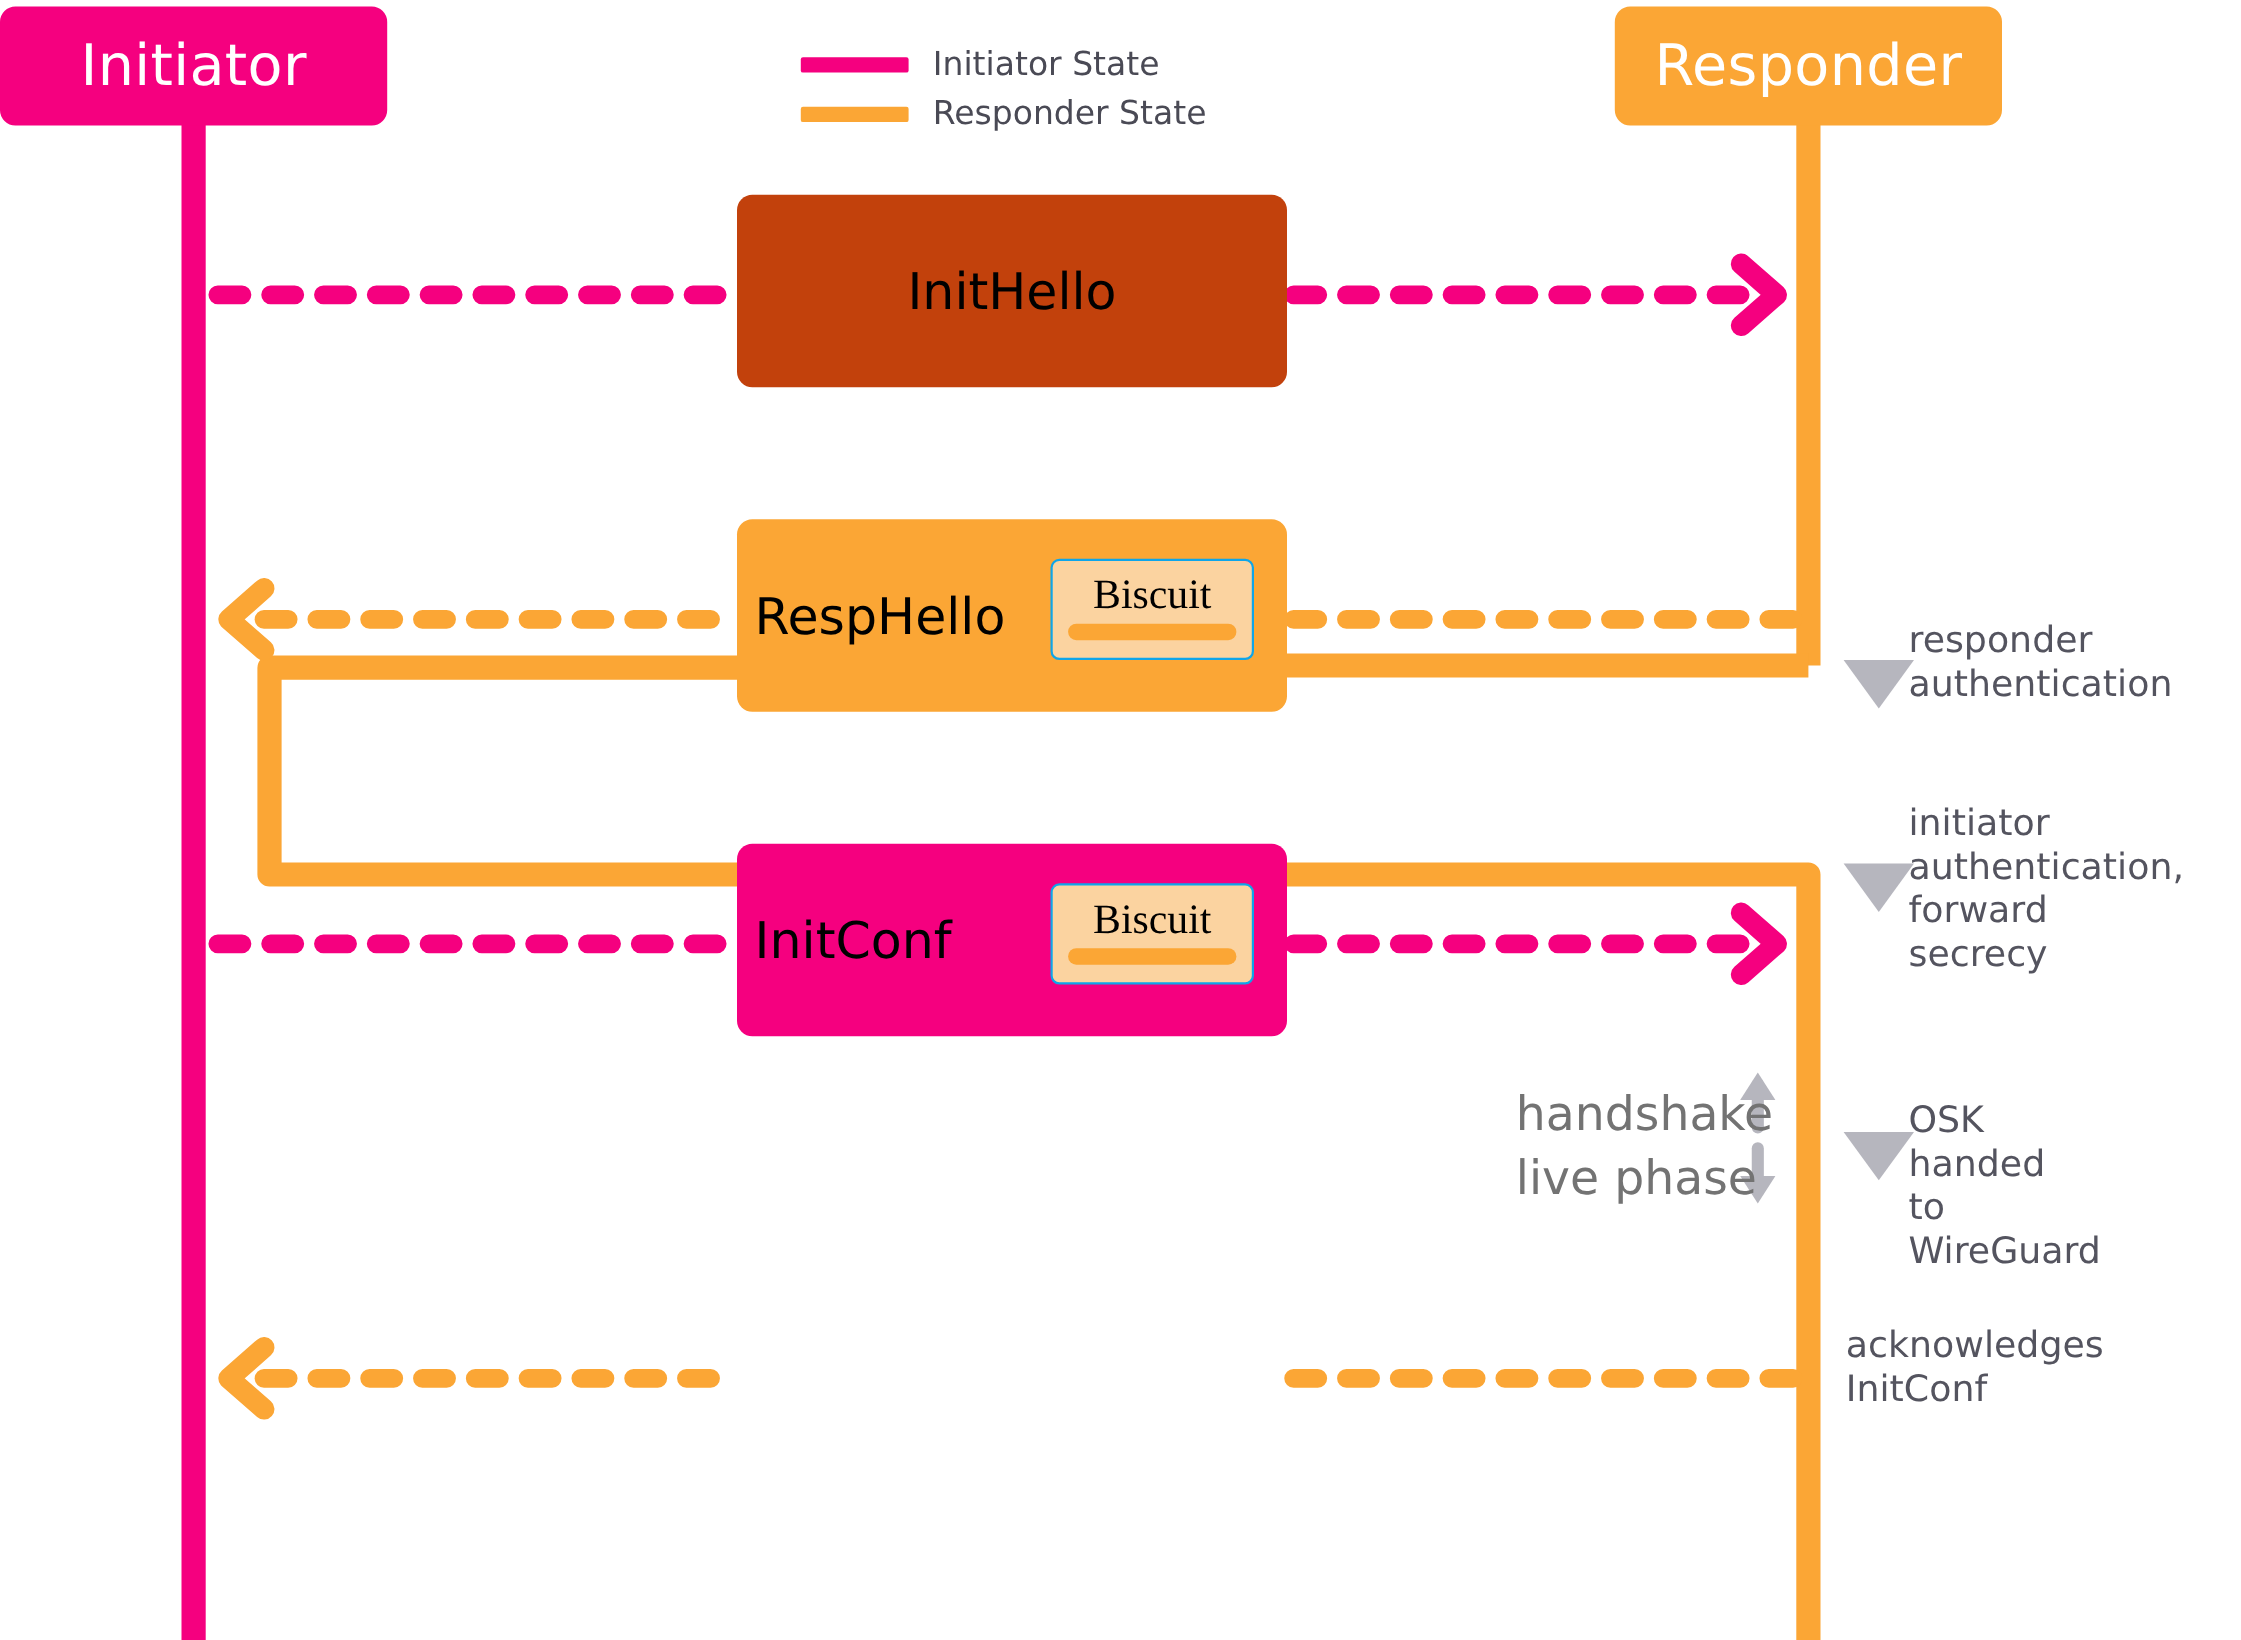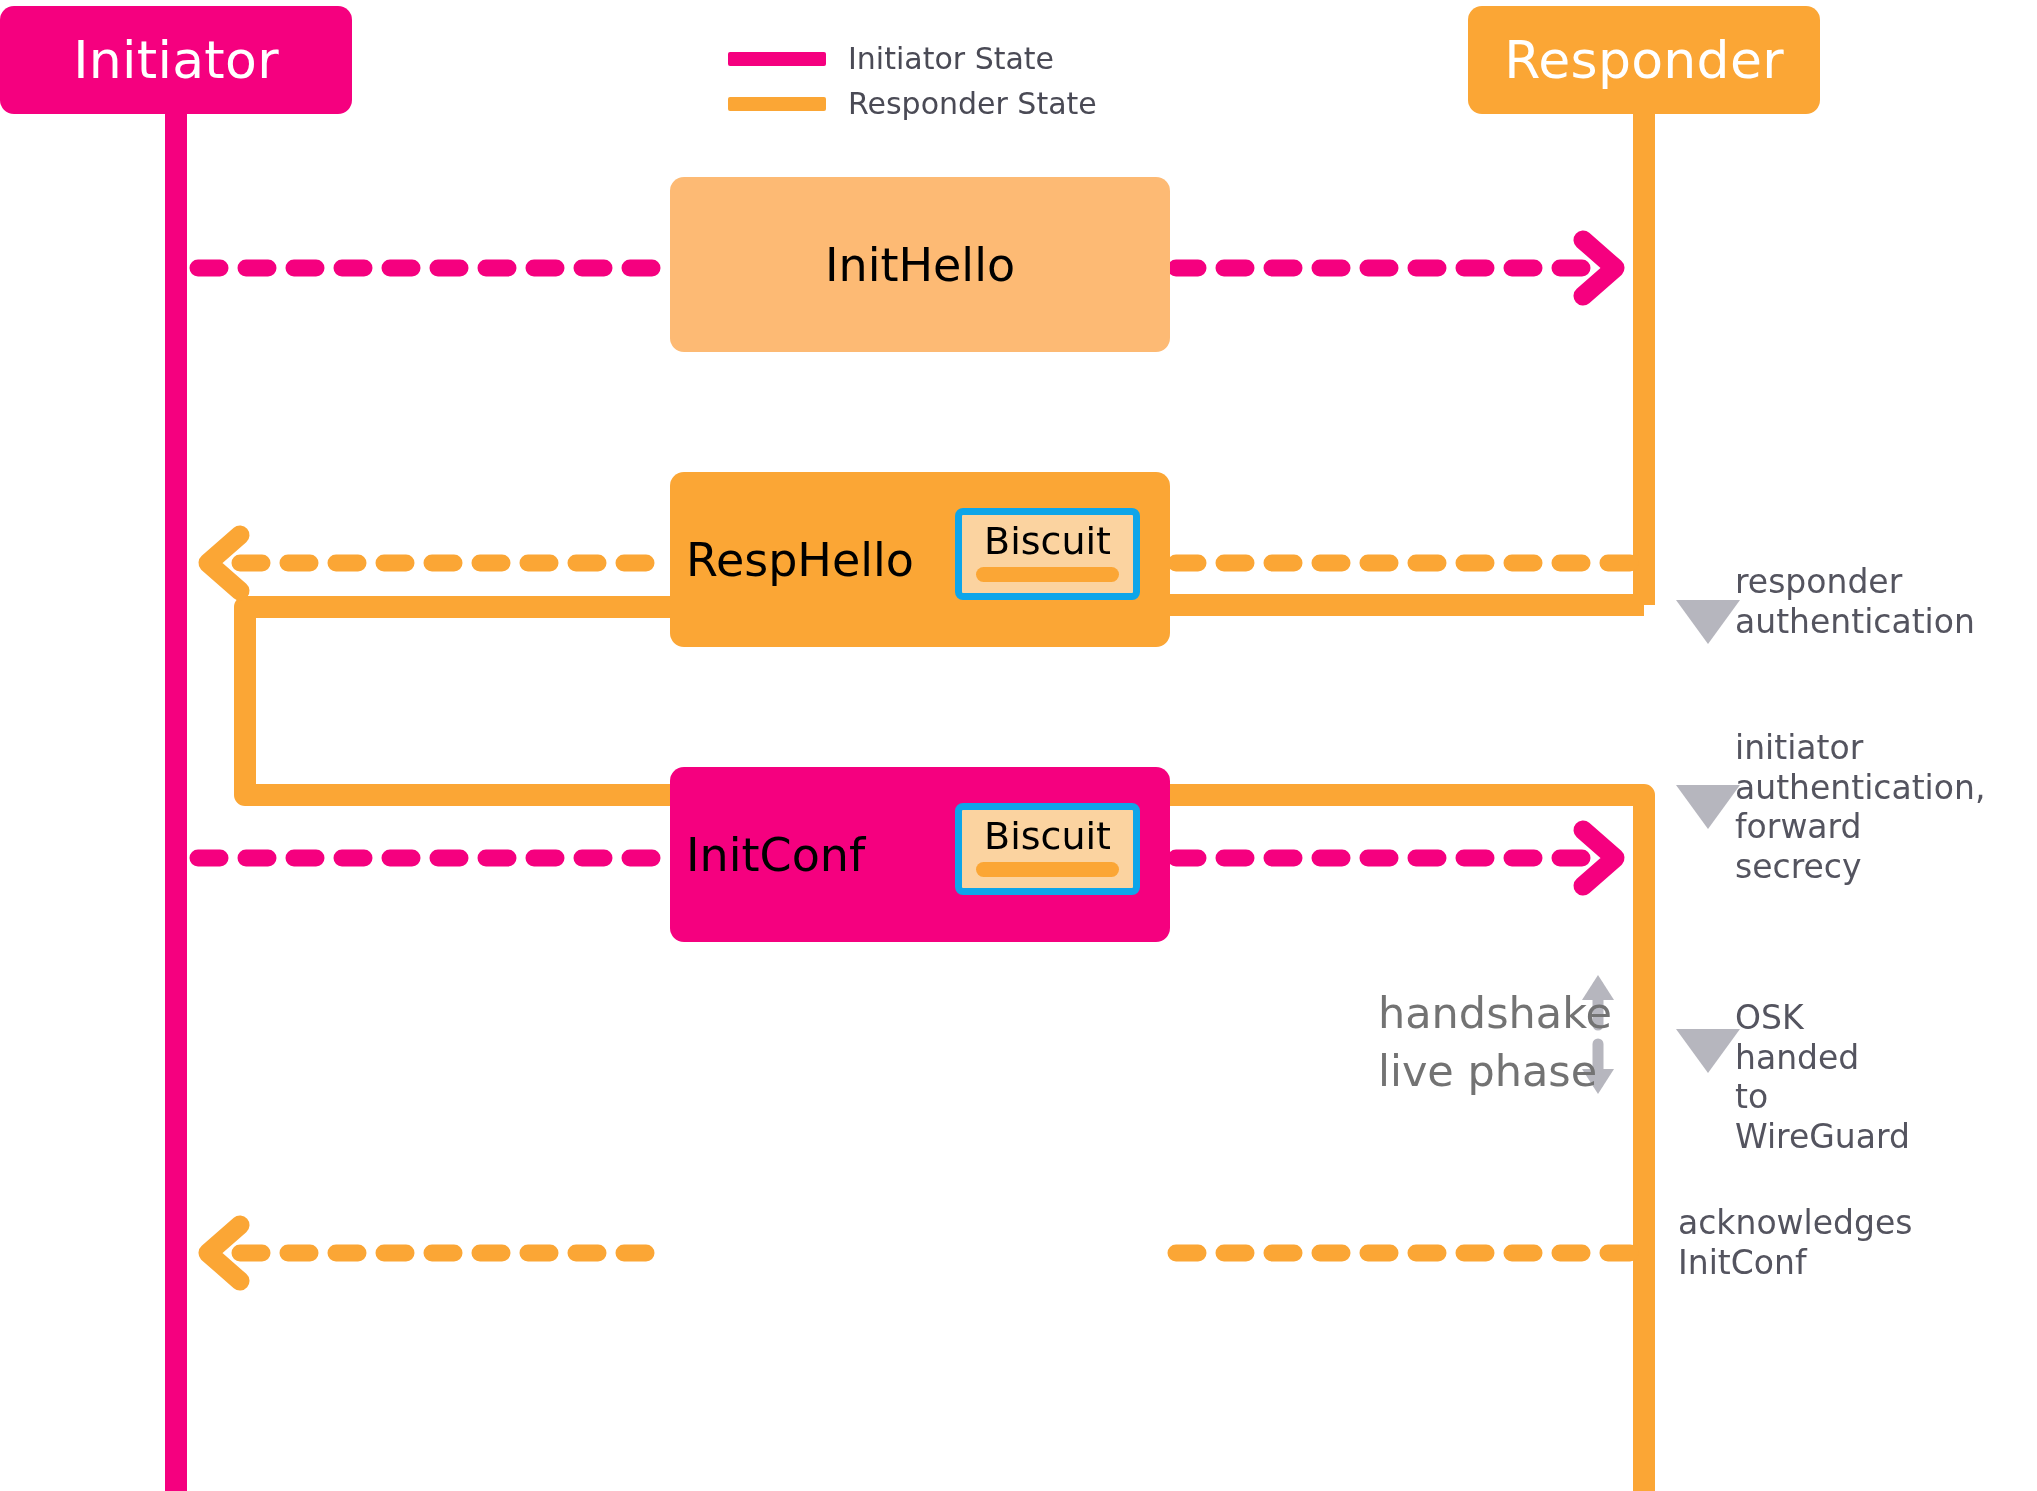--- a/index.html
+++ b/index.html
@@ -35,35 +35,36 @@
     font-size:46px;
   }
   .message-label{
     white-space:nowrap;
   }
   .msg-centered{justify-content:center;}
   .msg-centered .message-label{text-align:center;}
 
   .msg-with-biscuit{justify-content:flex-start;padding-left:16px;}
 
-  #msg-inithello{left:670px;top:177px;width:500px;height:175px;background:#fdba74;}
+  #msg-inithello{left:670px;top:177px;width:500px;height:175px;background:#c2410c;}
   #msg-resphello{left:670px;top:472px;width:500px;height:175px;background:#FBA635;}
   #msg-initconf {left:670px;top:767px;width:500px;height:175px;background:#F5007F;}
   #msg-emptydata{left:670px;top:1162px;width:500px;height:175px;background:#FBA635;}
 
   
   .biscuit{
     position:absolute;
     background:#FBD3A0;
-    border:7px solid #0ea5e9;
+    border:2px solid #0ea5e9;
     border-radius:8px;
     box-sizing:border-box;
     display:flex;flex-direction:column;
     align-items:center;justify-content:center;
     padding:6px 14px 10px 14px;
+    font-family:Liberation Serif, serif;
   }
   #biscuit-resphello{left:955px;top:508px;width:185px;height:92px;}
   #biscuit-initconf {left:955px;top:803px;width:185px;height:92px;}
   .biscuit-label{
     font-size:38px;color:#000000;line-height:1;
     margin-bottom:7px;white-space:nowrap;
   }
   .biscuit-bar{
     width:100%;height:15px;border-radius:8px;background:#FBA635;
   }

